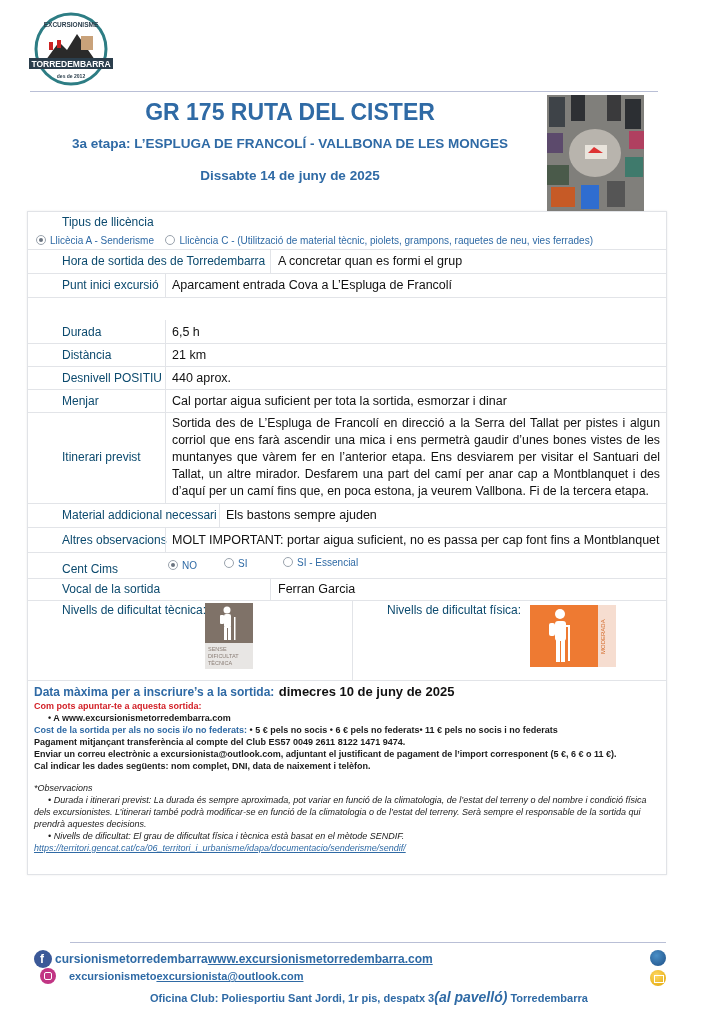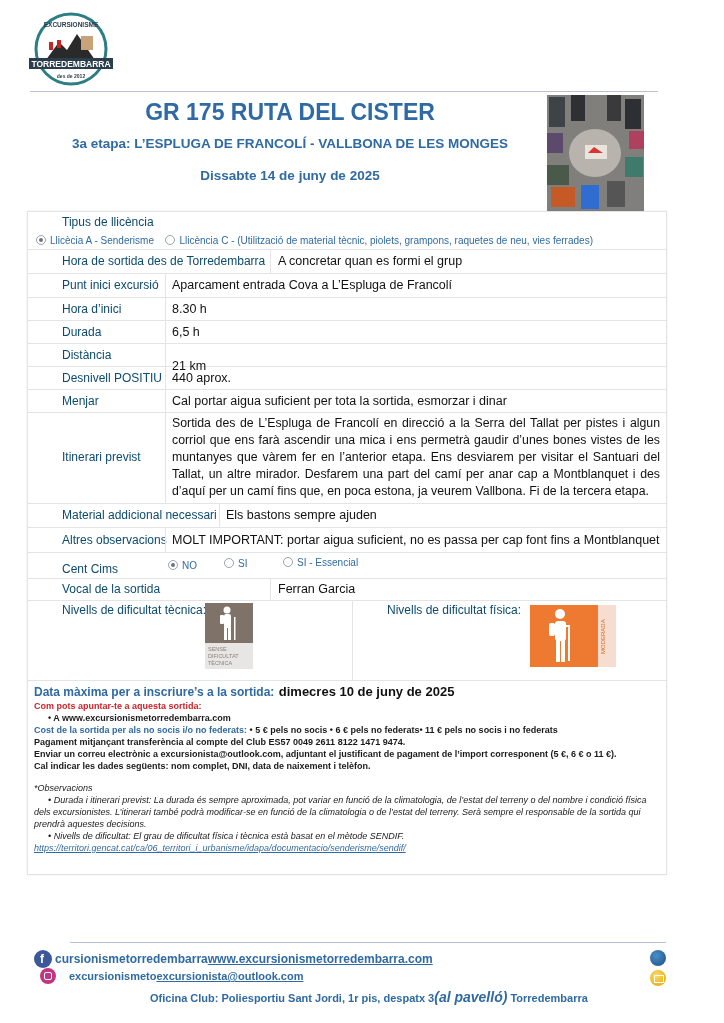--- a/index.html
+++ b/index.html
@@ -83,36 +83,31 @@
     <div class="vsep" style="left:242px;"></div>
     <div class="val" style="left:250px;top:5px;">A concretar quan es formi el grup</div>
   </div>
 
   <div class="row" style="top:61px;height:24px;">
     <div class="lbl" style="top:5px;">Punt inici excursió</div>
     <div class="vsep" style="left:137px;"></div>
     <div class="val" style="left:144px;top:5px;">Aparcament entrada Cova a L’Espluga de Francolí</div>
   </div>
 
-  <div class="row" style="top:85px;height:23px;">
-    <div class="lbl" style="top:5px;">Hora d’inici</div>
-    <div class="vsep" style="left:137px;"></div>
-    <div class="val" style="left:144px;top:5px;">8.30 h</div>
-  </div>
 
   <div class="row" style="top:108px;height:23px;">
     <div class="lbl" style="top:5px;">Durada</div>
     <div class="vsep" style="left:137px;"></div>
     <div class="val" style="left:144px;top:5px;">6,5 h</div>
   </div>
 
   <div class="row" style="top:131px;height:23px;">
     <div class="lbl" style="top:5px;">Distància</div>
     <div class="vsep" style="left:137px;"></div>
-    <div class="val" style="left:144px;top:16px;">21 km</div>
+    <div class="val" style="left:144px;top:5px;">21 km</div>
   </div>
 
   <div class="row" style="top:154px;height:23px;">
     <div class="lbl" style="top:5px;">Desnivell POSITIU</div>
     <div class="vsep" style="left:137px;"></div>
     <div class="val" style="left:144px;top:5px;">440 aprox.</div>
   </div>
 
   <div class="row" style="top:177px;height:23px;">
     <div class="lbl" style="top:5px;">Menjar</div>

